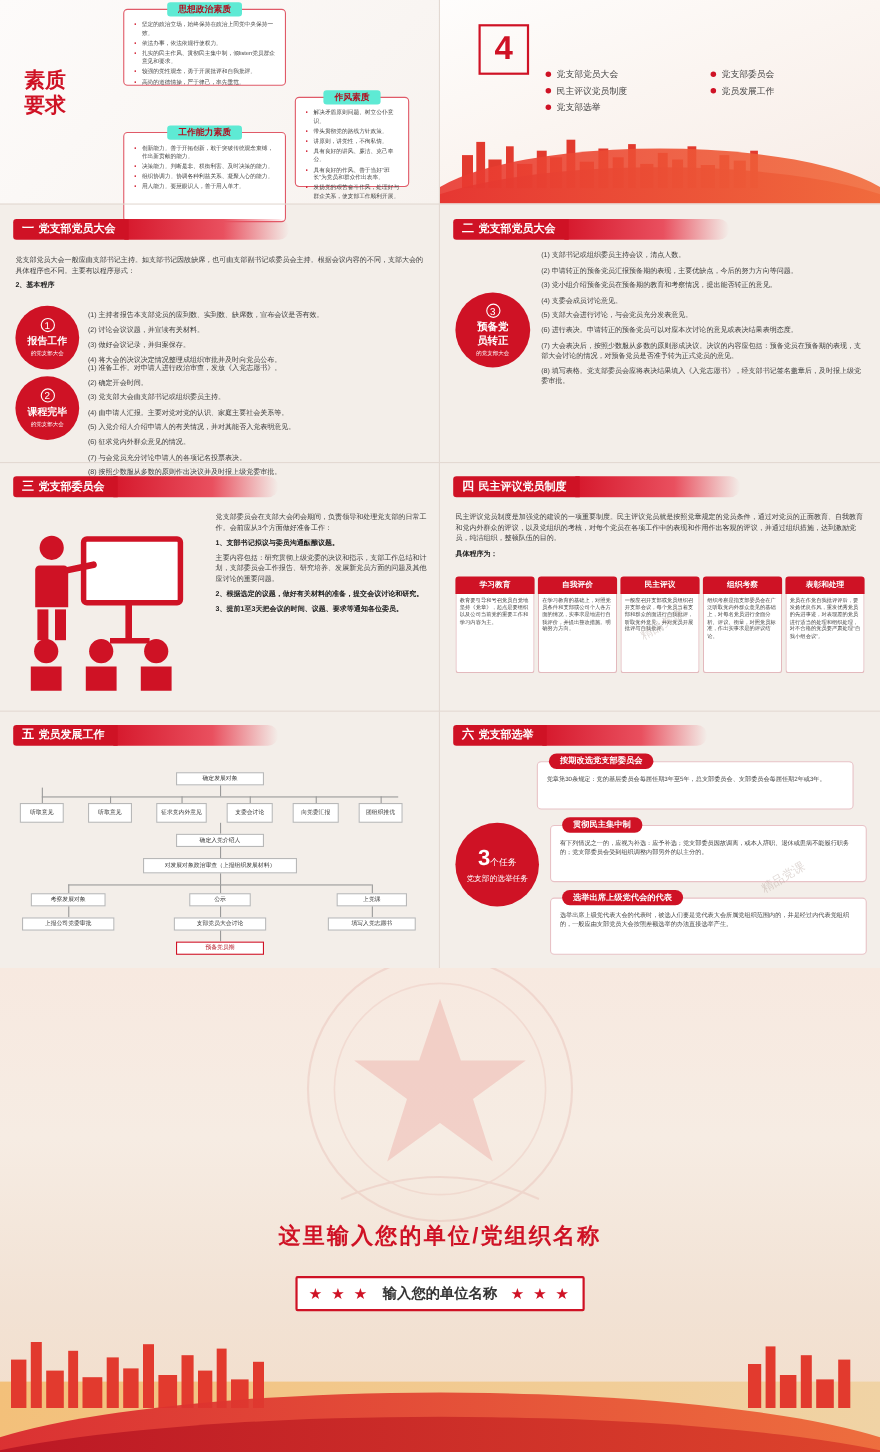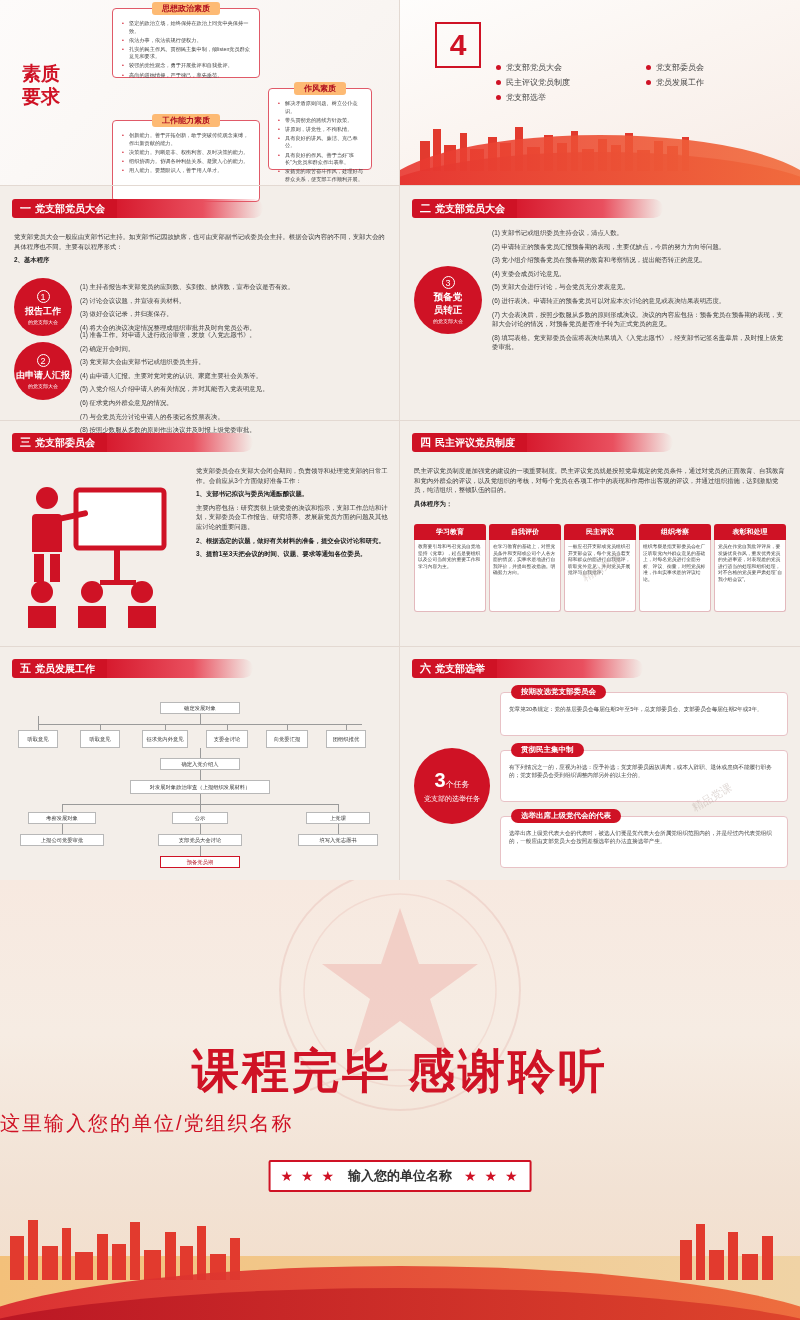--- a/index.html
+++ b/index.html
@@ -27,21 +27,21 @@
   .hdrbar .num { font-size:11px; }
 
   
   .s1 { position:absolute; left:0; top:0; width:400px; height:185px;
         background:linear-gradient(135deg,#fdfbfa 0%, #f7f2ee 100%); }
   .s1 .title { position:absolute; left:22px; top:62px; width:80px;
         color:#cf1225; font-size:19px; font-weight:bold; line-height:23px; }
   .boxwrap { position:absolute; }
   .box { border:1px solid #e05a68; border-radius:4px; background:#fff; padding:5px 6px; }
   .box .bt { position:absolute; top:-7px; left:50%; transform:translateX(-50%);
-        background:#fdba74; color:#b01020; font-size:8px; font-weight:bold;
+        background:#5eead4; color:#b01020; font-size:8px; font-weight:bold;
         padding:1px 10px; border-radius:3px; white-space:nowrap; }
   .box ul { margin:6px 0 0 0; padding:0 0 0 10px; list-style:none; }
   .box li { font-size:5.2px; line-height:7.6px; color:#444; position:relative; margin-bottom:1.5px; }
   .box li:before { content:"•"; position:absolute; left:-7px; color:#cf1225; }
 
   
   .s2 { position:absolute; left:400px; top:0; width:400px; height:185px;
         background:linear-gradient(160deg,#fefdfc 0%, #fbf5f1 45%, #f7ece6 100%); overflow:hidden; }
   .s2 .numbox { position:absolute; left:35px; top:22px; width:46px; height:46px;
         border:2px solid #cf1225; display:flex; align-items:center; justify-content:center; }
@@ -89,22 +89,22 @@
                  font-size:7.5px; font-weight:bold; padding:2px 10px; border-radius:9px; }
   .s6card p { margin:6px 0 0 0; font-size:5.6px; line-height:8.4px; color:#444; }
 
   
   .final { position:absolute; left:0; top:880px; width:800px; height:440px;
            background:linear-gradient(180deg,#f7e9e0 0%, #f6ece3 35%, #f2e2d4 70%, #f3ddc9 100%);
            overflow:hidden; }
   .final .emblem { position:absolute; left:190px; top:-20px; width:420px; height:330px; opacity:.28; }
   .final h1 { position:absolute; width:100%; top:160px; text-align:center; margin:0;
               font-size:47px; font-weight:bold; color:#cf1225; letter-spacing:3px; }
-  .final h2 { position:absolute; width:100%; top:230px; margin:0;
-              font-size:20px; font-weight:normal; color:#cf1225; letter-spacing:2px; }
+  .final h2 { position:absolute; width:100%; top:230px; text-align:center; margin:0;
+              font-size:20px; font-weight:bold; color:#cf1225; letter-spacing:2px; }
   .final .unitbar { position:absolute; left:50%; transform:translateX(-50%); top:280px;
               border:2px solid #cf1225; background:#fff; padding:5px 10px; display:flex; align-items:center; gap:12px;
               border-radius:2px; }
   .final .unitbar .stars { color:#cf1225; font-size:14px; letter-spacing:2px; }
   .final .unitbar .ut { font-size:13px; font-weight:bold; color:#333; }
   .final .citywrap { position:absolute; left:0; bottom:0; width:800px; height:120px; overflow:hidden; }
 
   .wm { position:absolute; color:rgba(170,150,140,.35); font-size:11px; transform:rotate(-30deg);
         pointer-events:none; white-space:nowrap; }
 
@@ -223,21 +223,21 @@
     </div>
     <div class="sbody" style="position:absolute; left:80px; top:92px; width:306px;">
       <p>(1) 主持者报告本支部党员的应到数、实到数、缺席数，宣布会议是否有效。</p>
       <p>(2) 讨论会议议题，并宣读有关材料。</p>
       <p>(3) 做好会议记录，并归案保存。</p>
       <p>(4) 将大会的决议决定情况整理成组织审批并及时向党员公布。</p>
     </div>
 
     <div class="circ" style="position:absolute; left:14px; top:152px; width:58px; height:58px;">
       <div style="font-size:9px; border:1px solid #fff; border-radius:50%; width:13px; height:13px; line-height:12px;">2</div>
-      <div style="font-size:9px; font-weight:bold; margin-top:2px;">由申请人汇报</div>
+      <div style="font-size:9px; font-weight:bold; margin-top:2px;">课程完毕</div>
       <div style="font-size:5px; margin-top:1px;">的党支部大会</div>
     </div>
     <div class="sbody" style="position:absolute; left:80px; top:140px; width:306px;">
       <p>(1) 准备工作。对申请人进行政治审查，发放《入党志愿书》。</p>
       <p>(2) 确定开会时间。</p>
       <p>(3) 党支部大会由支部书记或组织委员主持。</p>
       <p>(4) 由申请人汇报。主要对党对党的认识、家庭主要社会关系等。</p>
       <p>(5) 入党介绍人介绍申请人的有关情况，并对其能否入党表明意见。</p>
       <p>(6) 征求党内外群众意见的情况。</p>
       <p>(7) 与会党员充分讨论申请人的各项记名投票表决。</p>
@@ -413,21 +413,21 @@
         <span>党支部选举</span>
       </div>
       <div class="tail"></div>
     </div>
 
     <div class="circ" style="position:absolute; left:14px; top:98px; width:76px; height:76px;">
       <div><span style="font-size:20px; font-weight:bold;">3</span><span style="font-size:8px;">个任务</span></div>
       <div style="font-size:7px; margin-top:2px;">党支部的选举任务</div>
     </div>
 
-    <div class="s6card" style="position:absolute; left:100px; top:42px; width:288px; height:44px;">
+    <div class="s6card" style="position:absolute; left:88px; top:42px; width:288px; height:44px;">
       <div class="cap">按期改选党支部委员会</div>
       <p>党章第30条规定：党的基层委员会每届任期3年至5年，总支部委员会、支部委员会每届任期2年或3年。</p>
     </div>
     <div class="s6card" style="position:absolute; left:100px; top:100px; width:288px; height:52px;">
       <div class="cap">贯彻民主集中制</div>
       <p>有下列情况之一的，应视为补选：应予补选；党支部委员因故调离，或本人辞职、退休或患病不能履行职务的；党支部委员会受到组织调整内部另外的以主分的。</p>
     </div>
     <div class="s6card" style="position:absolute; left:100px; top:166px; width:288px; height:52px;">
       <div class="cap">选举出席上级党代会的代表</div>
       <p>选举出席上级党代表大会的代表时，被选人们要是党代表大会所属党组织范围内的，并是经过内代表党组织的，一般应由支部党员大会按照差额选举的办法直接选举产生。</p>
@@ -440,21 +440,20 @@
   <div class="wm" style="left:690px; top:1230px;">精品党课</div>
 
   <div class="final">
     <svg class="emblem" viewBox="0 0 420 330">
       <circle cx="210" cy="130" r="120" fill="none" stroke="#e0a8a0" stroke-width="2"></circle>
       <circle cx="210" cy="130" r="96" fill="none" stroke="#e6b4ab" stroke-width="1.5"></circle>
       <polygon points="210,48 229,104 288,104 240,139 258,196 210,161 162,196 180,139 132,104 191,104" fill="#e88a84"></polygon>
       <path d="M120 230 q90 -40 180 0" fill="none" stroke="#e0a8a0" stroke-width="2"></path>
     </svg>
 
-    <h1>课程完毕 感谢聆听</h1>
     <h2>这里输入您的单位/党组织名称</h2>
 
     <div class="unitbar">
       <span class="stars">★ ★ ★</span>
       <span class="ut">输入您的单位名称</span>
       <span class="stars">★ ★ ★</span>
     </div>
 
     <div class="citywrap">
       <div style="position:absolute; left:0; bottom:0; width:800px; height:64px; background:linear-gradient(90deg,#f3c07a,#f0d3a5);"></div>

